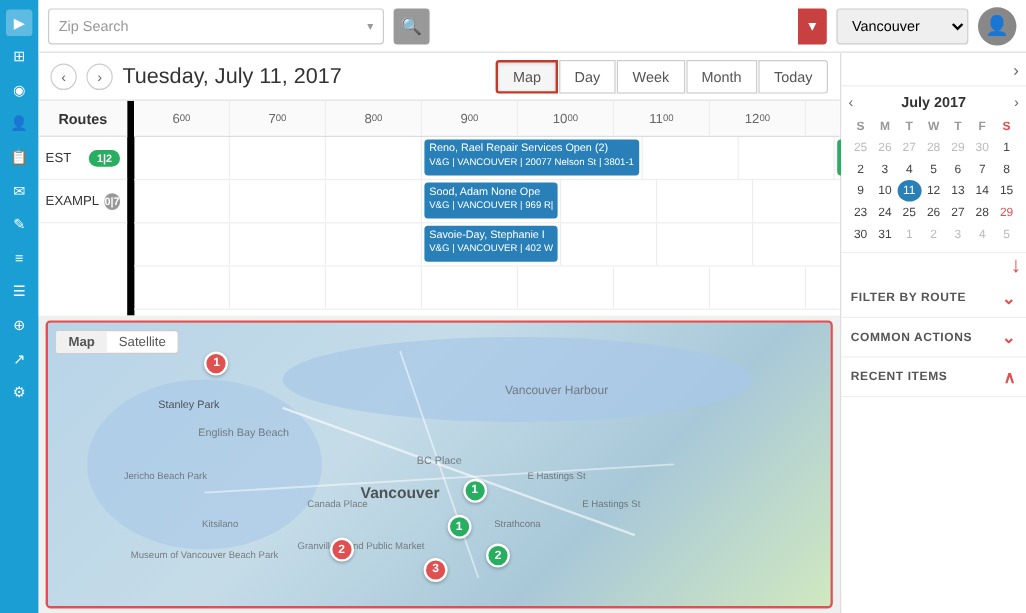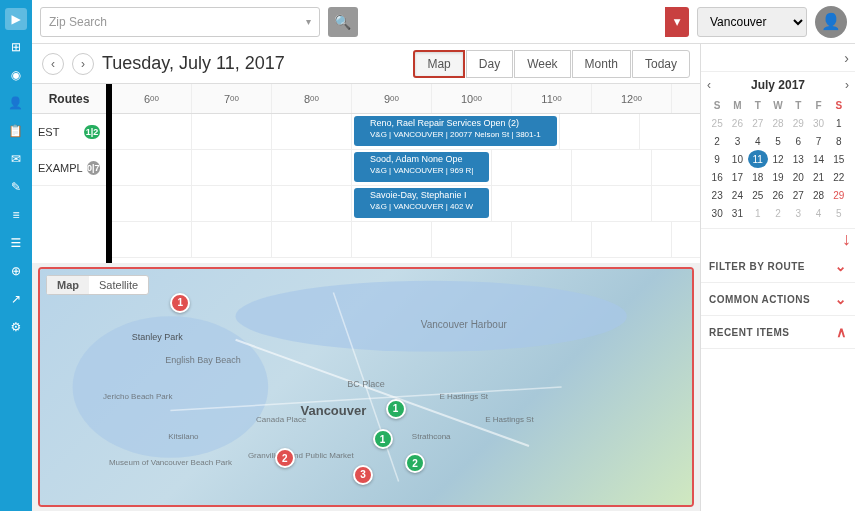--- a/index.html
+++ b/index.html
@@ -194,21 +194,21 @@
       align-items: center;
       padding: 0 6px;
       gap: 4px;
       font-size: 11px;
       color: #333;
     }
     .route-badge {
       display: inline-flex;
       align-items: center;
       justify-content: center;
-      width: 16px; height: 14px;
+      width: 26px; height: 14px;
       border-radius: 8px;
       font-size: 9px;
       font-weight: bold;
       color: white;
       margin-left: auto;
     }
     .badge-blue { background: #2980b9; }
     .badge-green { background: #27ae60; }
     .badge-gray { background: #999; }
 
@@ -242,21 +242,21 @@
     }
     .grid-cell {
       min-width: 80px;
       border-right: 1px solid #eee;
       position: relative;
       flex-shrink: 0;
       padding: 2px;
     }
     .event-block {
       border-radius: 3px;
-      padding: 2px 16px;
+      padding: 2px 4px;
       font-size: 9px;
       color: white;
       overflow: hidden;
       white-space: nowrap;
       text-overflow: ellipsis;
       height: 30px;
       line-height: 1.2;
     }
     .event-blue { background: #2980b9; }
     .event-green { background: #27ae60; }
@@ -630,29 +630,20 @@
           <div class="mini-cal-row">
             <div class="mini-cal-cell">9</div>
             <div class="mini-cal-cell">10</div>
             <div class="mini-cal-cell today">11</div>
             <div class="mini-cal-cell">12</div>
             <div class="mini-cal-cell">13</div>
             <div class="mini-cal-cell">14</div>
             <div class="mini-cal-cell">15</div>
           </div>
 
-          <div class="mini-cal-row">
-            <div class="mini-cal-cell">16</div>
-            <div class="mini-cal-cell">17</div>
-            <div class="mini-cal-cell">18</div>
-            <div class="mini-cal-cell">19</div>
-            <div class="mini-cal-cell">20</div>
-            <div class="mini-cal-cell">21</div>
-            <div class="mini-cal-cell">22</div>
-          </div>
 
           <div class="mini-cal-row">
             <div class="mini-cal-cell">23</div>
             <div class="mini-cal-cell">24</div>
             <div class="mini-cal-cell">25</div>
             <div class="mini-cal-cell">26</div>
             <div class="mini-cal-cell">27</div>
             <div class="mini-cal-cell">28</div>
             <div class="mini-cal-cell weekend" style="color:#e05050;">29</div>
           </div>

